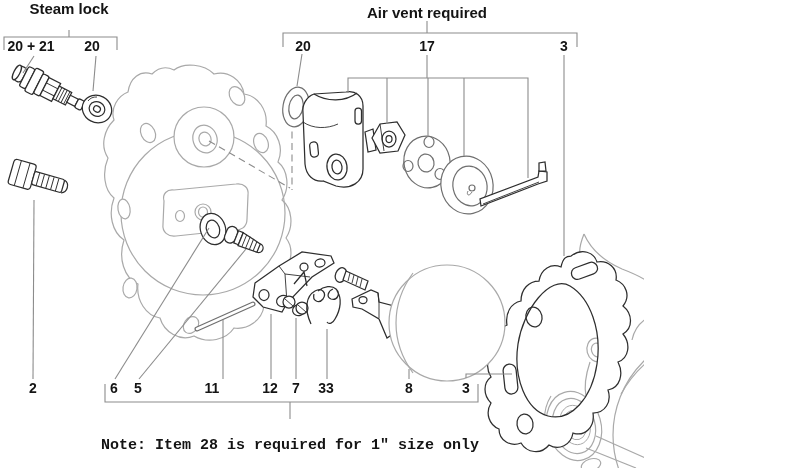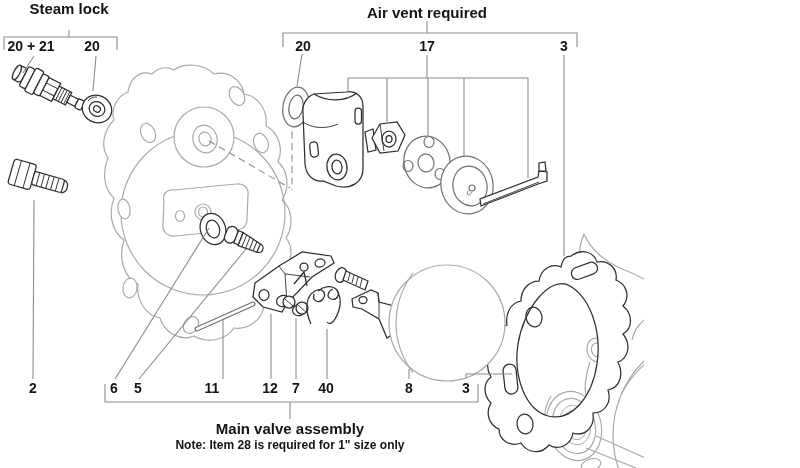--- a/index.html
+++ b/index.html
@@ -6,21 +6,21 @@
     --bg:#ffffff; --text:#141414; --leader:#8c8c8c;
     --light:#a9a9a9; --mid:#6f6f6f; --dark:#2e2e2e;
   }
   html,body{margin:0;padding:0;background:#fff;}
   .stage{position:relative;width:644px;height:468px;background:var(--bg);
          font-family:"Liberation Sans",sans-serif;overflow:hidden;}
   .stage svg{position:absolute;left:0;top:0;}
   .lbl{position:absolute;transform:translateX(-50%);font-weight:bold;
        font-size:14px;line-height:15px;color:var(--text);white-space:nowrap;}
   .title{font-size:15px;line-height:16px;}
-  .note{font-size:12px;}
+  .note{font-size:15px;font-family:Liberation Mono, monospace;}
   
   .ld{stroke:var(--leader);stroke-width:1.1;fill:none;}
   .dash{stroke:var(--leader);stroke-width:1.1;fill:none;stroke-dasharray:7 4.5;}
   .lt{stroke:var(--light);stroke-width:1.2;fill:none;}
   .ltf{stroke:var(--light);stroke-width:1.2;fill:#fff;}
   .md{stroke:var(--mid);stroke-width:1.2;fill:none;}
   .mdf{stroke:var(--mid);stroke-width:1.2;fill:#fff;}
   .dk{stroke:var(--dark);stroke-width:1.25;fill:none;}
   .dkf{stroke:var(--dark);stroke-width:1.25;fill:#fff;}
   .thin{stroke-width:0.9;}
@@ -259,19 +259,18 @@
   <div class="lbl" style="left:303px;top:39px">20</div>
   <div class="lbl" style="left:427px;top:39px">17</div>
   <div class="lbl" style="left:564px;top:39px">3</div>
 
   <div class="lbl" style="left:33px;top:381px">2</div>
   <div class="lbl" style="left:114px;top:381px">6</div>
   <div class="lbl" style="left:138px;top:381px">5</div>
   <div class="lbl" style="left:212px;top:381px">11</div>
   <div class="lbl" style="left:270px;top:381px">12</div>
   <div class="lbl" style="left:296px;top:381px">7</div>
-  <div class="lbl" style="left:326px;top:381px">40</div>
+  <div class="lbl" style="left:326px;top:381px">33</div>
   <div class="lbl" style="left:409px;top:381px">8</div>
   <div class="lbl" style="left:466px;top:381px">3</div>
 
-  <div class="lbl title" style="left:290px;top:421px">Main valve assembly</div>
   <div class="lbl note" style="left:290px;top:438px">Note: Item 28 is required for 1" size only</div>
 </div>
 
 </body></html>

